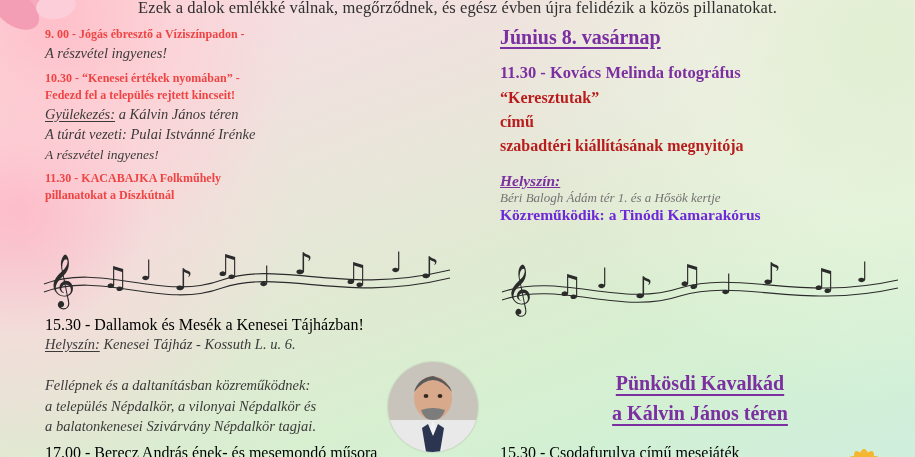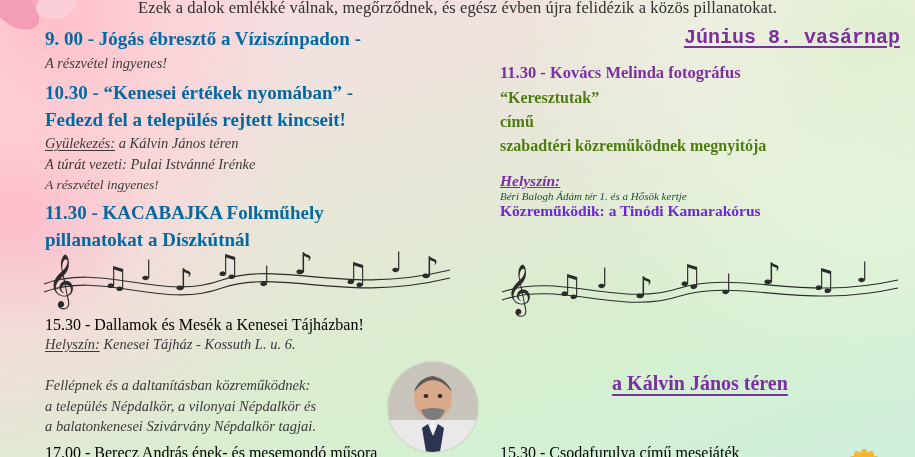--- a/index.html
+++ b/index.html
@@ -23,39 +23,39 @@
     font-size:16.5px;color:#2f2f2f;letter-spacing:.1px;
   }
 
   .col-left{position:absolute;left:45px;top:26px;width:420px;}
   .col-right{position:absolute;left:500px;top:26px;width:400px;}
 
   .daytitle{
     color:#7b2fa0;font-size:20px;font-weight:bold;text-decoration:underline;
     text-underline-offset:3px;margin-bottom:12px;
   }
-  .daytitle.center{text-align:right;font-family:Liberation Mono, monospace;}
+  .daytitle.center{text-align:left;}
 
   .ev{margin-bottom:2px;}
-  .ev .hl{color:#0369a1;font-weight:bold;font-size:19px;line-height:1.42;font-family:Liberation Serif, serif;}
+  .ev .hl{color:#ef4444;font-weight:bold;font-size:12px;line-height:1.42;font-family:Liberation Serif, serif;}
   .sub{color:#3a3a3a;font-size:14.5px;font-style:italic;line-height:1.42;}
   .sub.small{font-size:13.5px;}
   .u{text-decoration:underline;text-underline-offset:2px;}
   .gap-s{height:4px;}
 
   .center{text-align:center;}
 
   .rightblock{}
   .rightblock .hl{color:#7b2fa0;font-weight:bold;font-size:16.5px;line-height:1.5;}
   .rightline{font-size:16px;color:#2b2b2b;line-height:1.5;}
-  .rightline.purple{color:#4d7c0f;font-weight:bold;font-family:Liberation Serif, serif;}
+  .rightline.purple{color:#b91c1c;font-weight:bold;font-family:Liberation Serif, serif;}
 
   .venue{margin-top:14px;}
   .venue .lbl{color:#7b2fa0;font-weight:bold;font-size:15.5px;text-decoration:underline;font-style:italic;}
-  .venue .val{color:#14532d;font-size:11px;font-style:italic;}
+  .venue .val{color:#737373;font-size:13px;font-style:italic;}
   .venue .perf{color:#6d28d9;font-size:15.5px;font-weight:bold;}
 
   .musicline{position:absolute;height:62px;}
   .music-left{left:42px;top:250px;width:410px;}
   .music-right{left:500px;top:258px;width:400px;}
 
   .bigpurple{
     color:#7b2fa0;font-weight:bold;font-size:20px;text-decoration:underline;
     text-underline-offset:4px;line-height:1.5;text-align:center;
   }
@@ -165,21 +165,21 @@
     </svg>
   </div>
 
   <div class="col-right">
     <div class="daytitle center">Június 8. vasárnap</div>
 
     <div class="rightblock">
       <div class="hl">11.30 -  Kovács Melinda fotográfus</div>
       <div class="rightline purple">“Keresztutak”</div>
       <div class="rightline purple">című</div>
-      <div class="rightline purple">szabadtéri közreműködnek megnyitója</div>
+      <div class="rightline purple">szabadtéri kiállításának megnyitója</div>
     </div>
 
     <div class="venue">
       <div class="lbl">Helyszín:</div>
       <div class="val">Béri Balogh Ádám tér 1. és a Hősök kertje</div>
       <div class="perf">Közreműködik: a Tinódi Kamarakórus</div>
     </div>
   </div>
 
   <div class="musicline music-right">
@@ -194,20 +194,21 @@
         <text x="176" y="28" font-size="30" font-family="DejaVu Sans, sans-serif">♫</text>
         <text x="220" y="36" font-size="28" font-family="DejaVu Sans, sans-serif">♩</text>
         <text x="262" y="26" font-size="30" font-family="DejaVu Sans, sans-serif">♪</text>
         <text x="310" y="32" font-size="30" font-family="DejaVu Sans, sans-serif">♫</text>
         <text x="356" y="24" font-size="28" font-family="DejaVu Sans, sans-serif">♩</text>
       </g>
     </svg>
   </div>
 
   <div class="rightbottom">
+    <div class="bigpurple">Pünkösdi Kavalkád</div>
     <div class="bigpurple">a Kálvin János téren</div>
   </div>
 
   <div class="rightlast">
     <div class="hl">15.30 -  Csodafurulya című mesejáték</div>
   </div>
 
   <div class="sunflower">
     <svg width="70" height="60" viewBox="0 0 70 60">
       <g transform="translate(32,34)">

